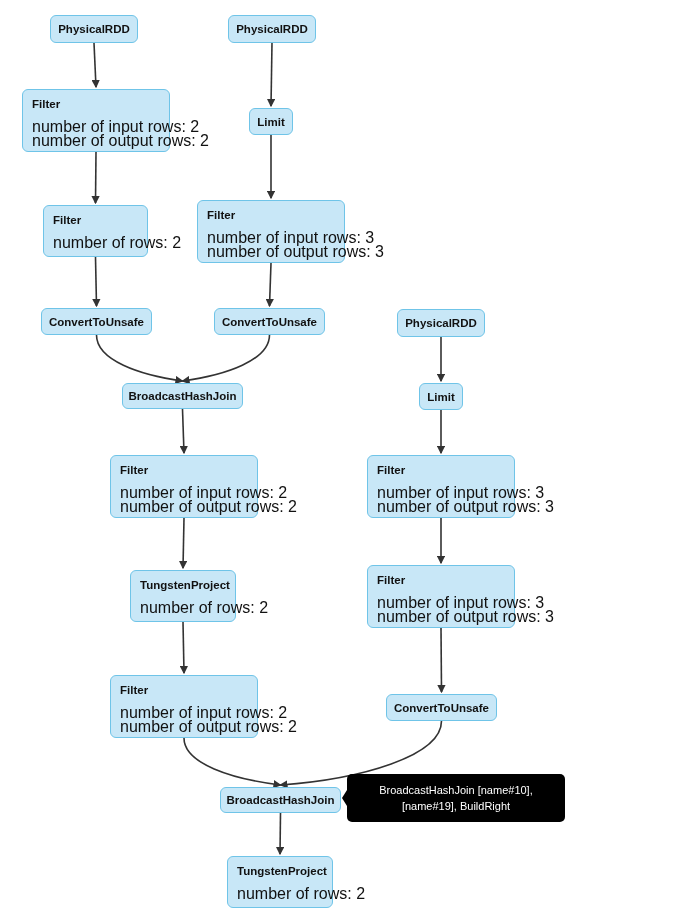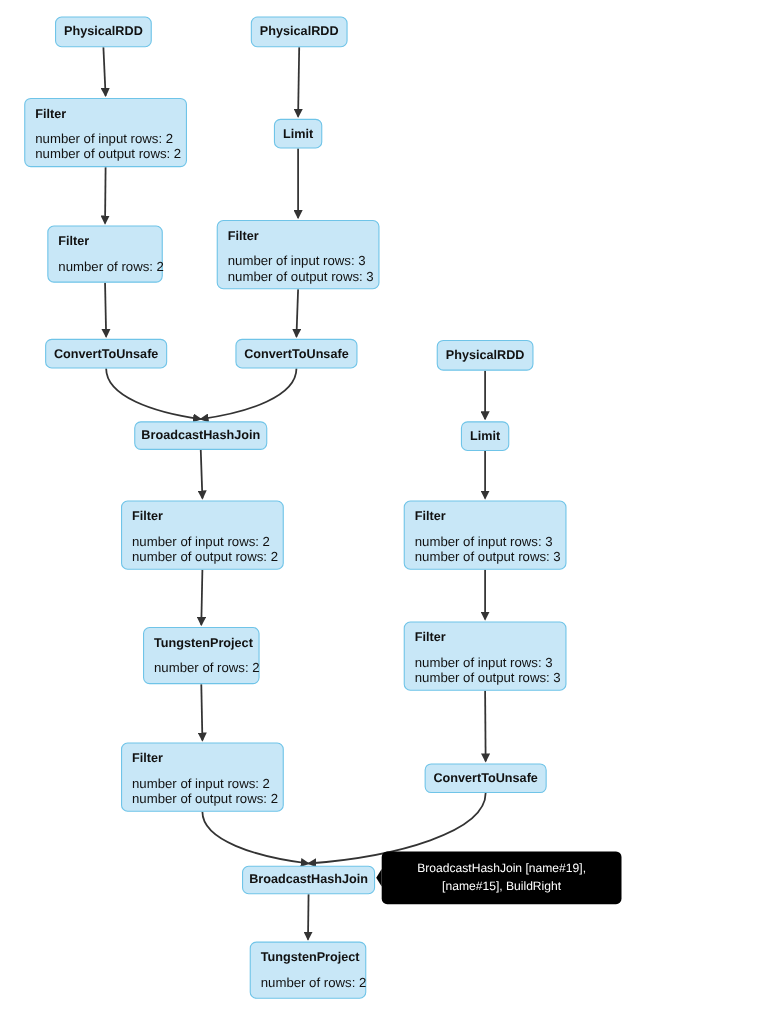--- a/index.html
+++ b/index.html
@@ -53,21 +53,21 @@
     white-space: nowrap;
   }
   .node.detail .node-title {
     text-align: left;
     margin-bottom: 9px;
   }
   .node.compact .node-title {
     text-align: center;
   }
   .metrics {
-    font-size: 12px;
+    font-size: 16px;
     line-height: 13.5px;
     font-weight: normal;
     color: #111111;
   }
   .metric-line {
     white-space: nowrap;
   }
   .node.detail.centered-metrics .metrics {
     text-align: right;
   }
@@ -208,15 +208,15 @@
         <div class="node-title">BroadcastHashJoin</div>
       </div>
       <div class="node detail centered-metrics" style="left: 227px; top: 856px; width: 106px; height: 52px;">
         <div class="node-title">TungstenProject</div>
         <div class="metrics">
           <div class="metric-line">number of rows: 2</div>
         </div>
       </div>
     </div>
   <div class="tooltip" id="tooltip-el" style="left: 347px; top: 774px; width: 218px; height: 48px;">
-    <span class="tooltip-text">BroadcastHashJoin [name#19], [name#15], BuildRight</span>
+    <span class="tooltip-text">BroadcastHashJoin [name#10], [name#19], BuildRight</span>
   </div>
 </div>
 
 </body></html>

